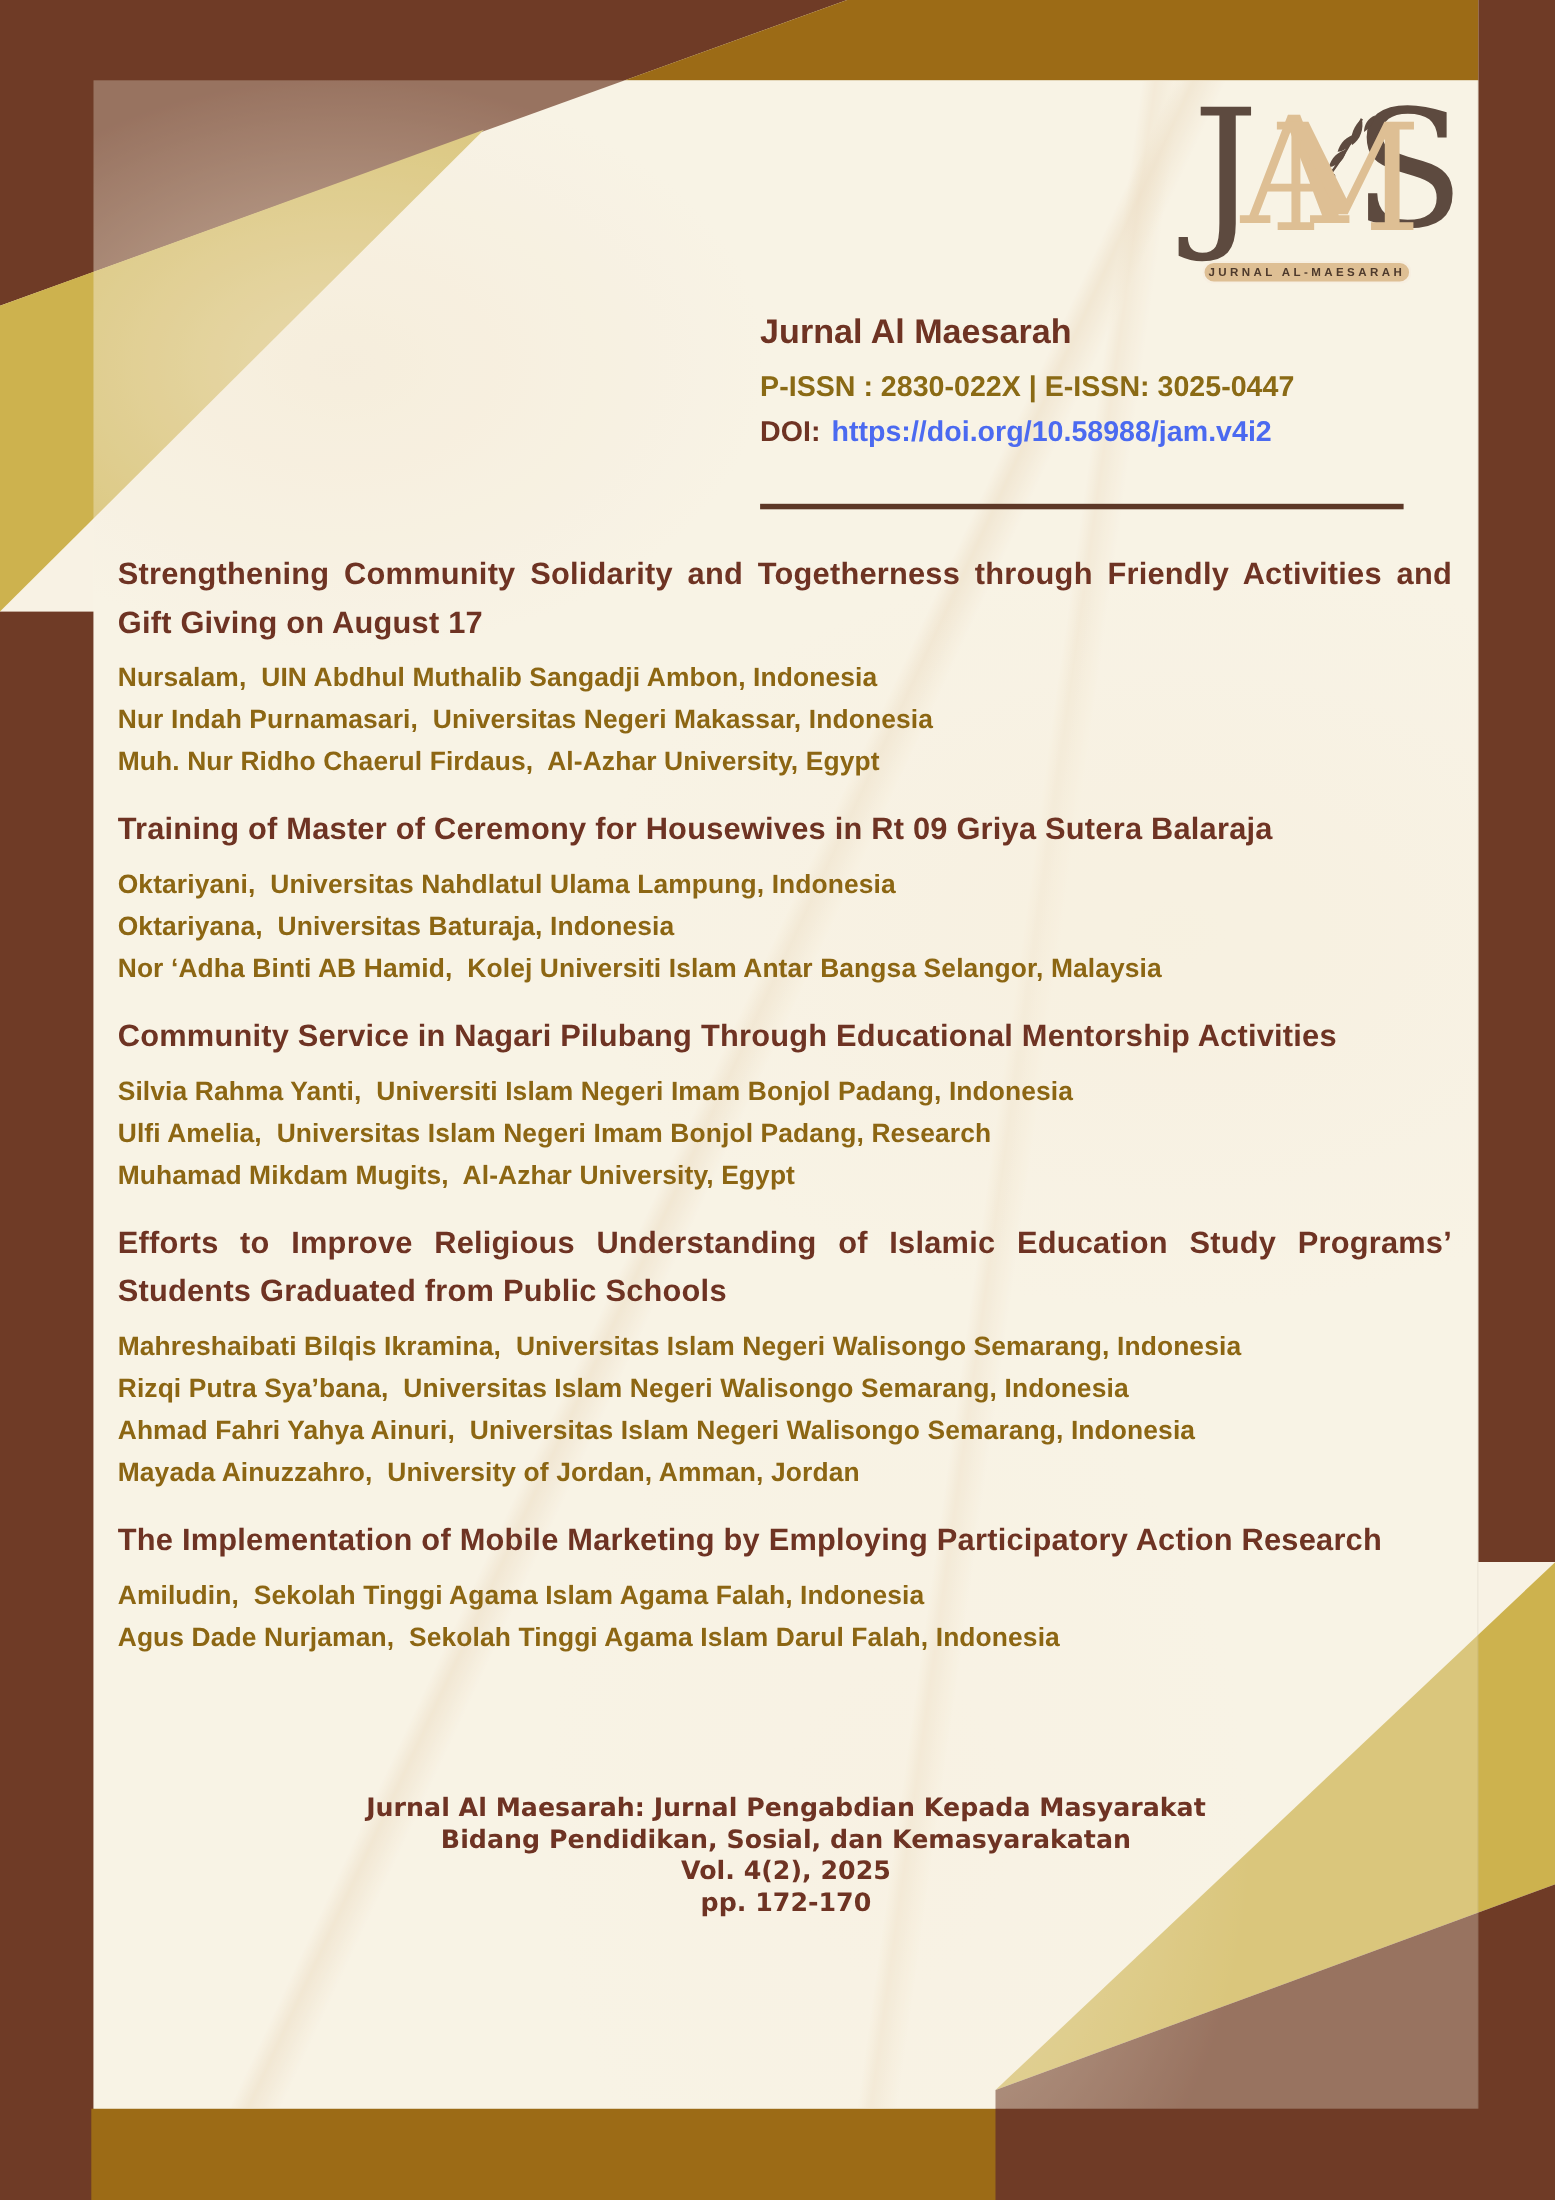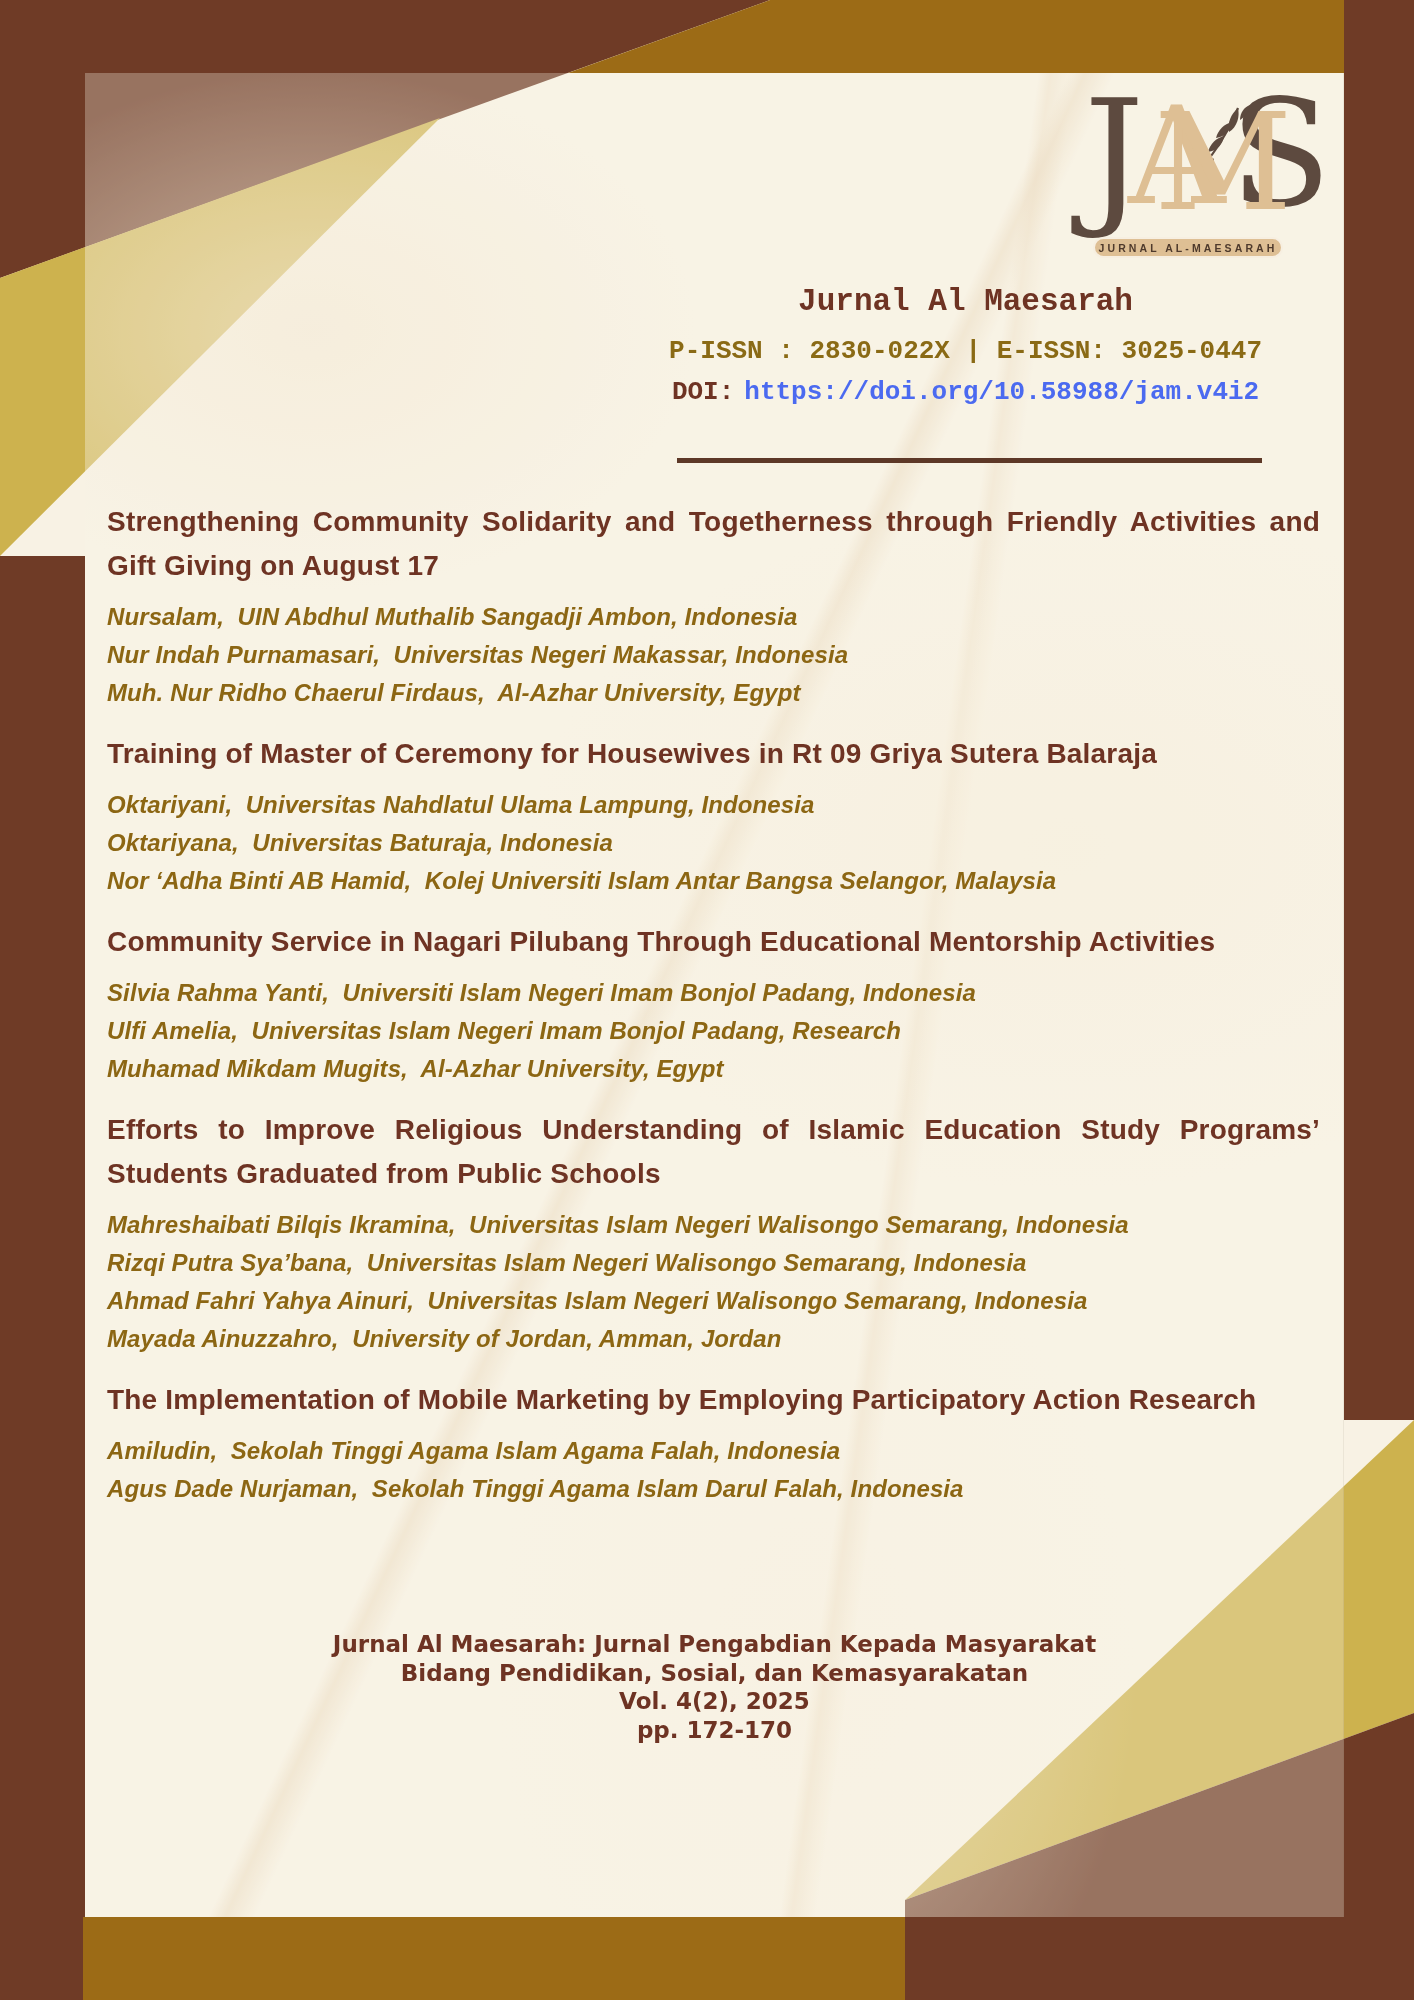--- a/index.html
+++ b/index.html
@@ -43,37 +43,37 @@
   .g-a{left:36px;top:-21px;font-size:135px;color:var(--logotan);z-index:4;}
   .g-m{left:62px;top:-15px;font-size:135px;color:var(--logotan);z-index:5;}
   .sprig{position:absolute;left:104px;top:-8px;z-index:3;}
   .badge{position:absolute;left:1px;top:127px;width:190px;height:21px;z-index:6;
     background:var(--logotan);border:2px solid rgba(252,247,238,0.85);border-radius:11px;
     display:flex;align-items:center;justify-content:center;
     font-size:10.5px;font-weight:bold;letter-spacing:3.1px;color:#4E3A2C;
     font-family:"Liberation Sans",sans-serif;}
 
   
-  .masthead{position:absolute;top:280px;right:152px;text-align:center;
-    font-family:Liberation Mono, monospace;font-weight:bold;}
+  .masthead{position:absolute;top:280px;right:138px;text-align:left;
+    font-family:Liberation Sans, sans-serif;font-weight:bold;}
   .journal-title{font-size:31px;line-height:44px;color:var(--maroon);}
   .issn-line{font-size:26px;line-height:38px;margin-top:8px;color:var(--issngold);}
   .doi-line{font-size:26px;line-height:40px;margin-top:2px;color:var(--maroon);}
   .doi-line .url{color:var(--doiblue);margin-left:10px;}
   .rule{height:5px;width:585px;margin-top:46px;margin-left:auto;background:var(--divider);}
 
   
   .toc{position:absolute;left:107px;top:500px;width:1213px;}
   .article{margin-top:20px;}
   .article:first-child{margin-top:0;}
   .a-title{font-size:28px;line-height:44px;font-weight:bold;color:var(--maroon);
     text-align:justify;letter-spacing:0.2px;}
   .a-authors{margin-top:10px;}
   .a-author{font-size:24px;line-height:38px;font-weight:bold;color:var(--goldtext);
-    white-space:pre-wrap;letter-spacing:0.1px;font-style:italic;}
+    white-space:pre-wrap;letter-spacing:0.1px;}
 
   
   .imprint{position:absolute;left:85px;top:1630px;width:1259px;text-align:center;
     font-family:"DejaVu Sans",sans-serif;font-weight:bold;color:var(--maroon);
     font-size:23px;line-height:28.5px;}
 </style>
 </head>
 <body>
 
 <svg class="bg" viewBox="0 0 1414 2000" preserveAspectRatio="none">

